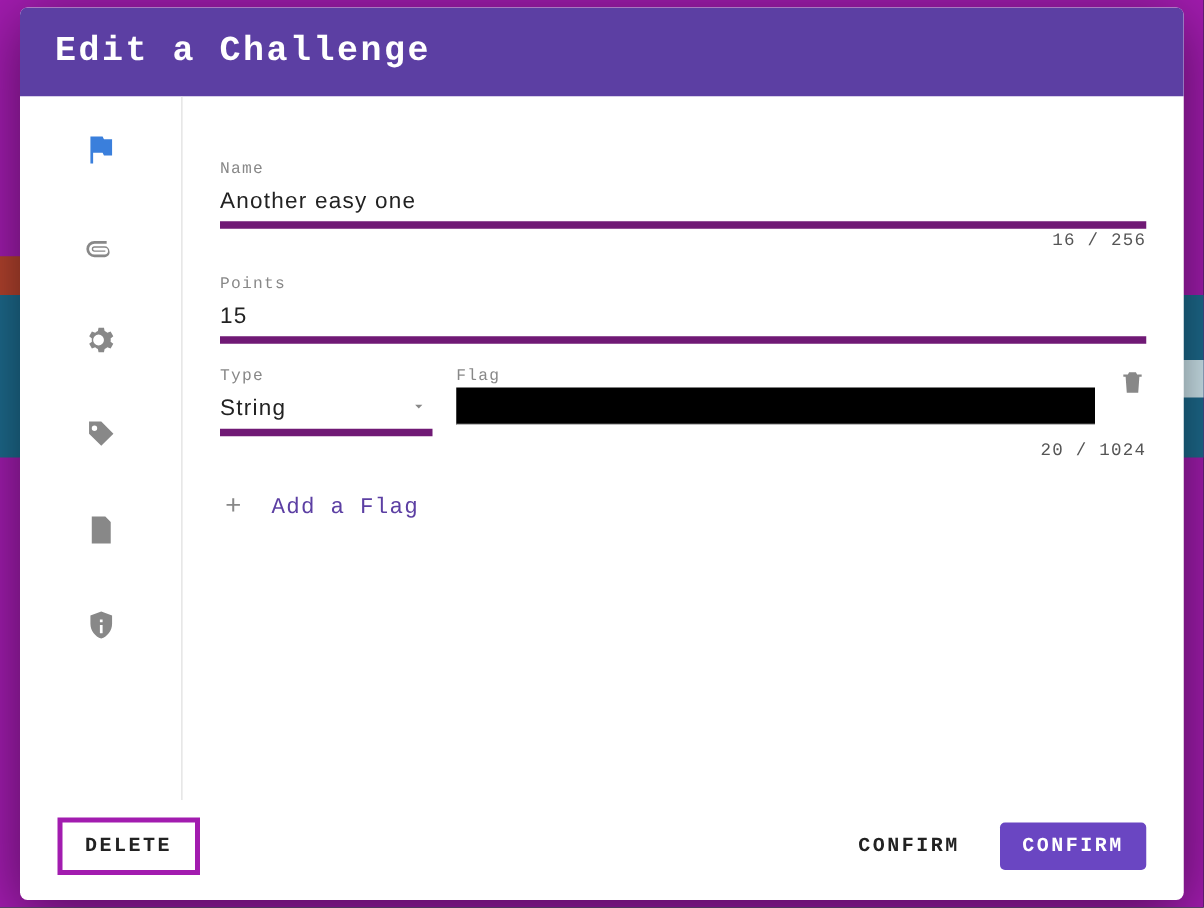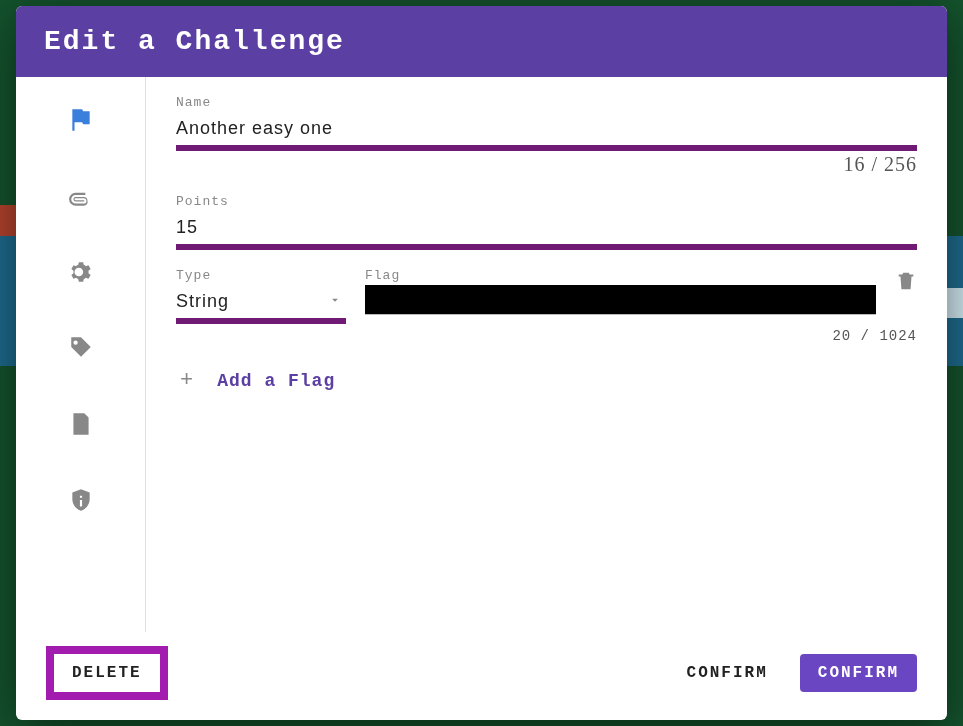--- a/index.html
+++ b/index.html
@@ -6,21 +6,21 @@
   html, body {
     margin: 0;
     padding: 0;
     font-family: "Courier New", monospace;
     background: #0a1420;
     height: 100%;
   }
   .backdrop {
     width: 963px;
     height: 726px;
-    background: #14532d;
+    background: #a21caf;
     position: relative;
     padding: 22px;
   }
   .bg-stripe {
     position: absolute;
     left: 0;
     right: 0;
     background: #1a3a5a;
   }
   .bg1 { top: 205px; height: 35px; background: #b5432e; width: 20px; }
@@ -69,20 +69,21 @@
     fill: #888;
     cursor: pointer;
   }
   .sidebar .icon.active { fill: #3a7fdc; }
   .content {
     flex: 1;
     padding: 18px 30px 10px 30px;
     overflow-y: auto;
     font-family: "Courier New", monospace;
     color: #333;
+    margin-top: 32px;
   }
   .field-label {
     font-size: 13px;
     color: #888;
     letter-spacing: 1px;
     margin-bottom: 2px;
   }
   .text-input, .textarea-input, .select-input {
     width: 100%;
     border: none;
@@ -96,25 +97,24 @@
     letter-spacing: 1px;
   }
   .textarea-input {
     resize: both;
     height: 95px;
     line-height: 1.6;
     overflow-y: scroll;
   }
   .counter {
     text-align: right;
-    font-size: 20px;
+    font-size: 14px;
     color: #555;
     letter-spacing: 1px;
     margin-top: 2px;
-    font-family: Liberation Serif, serif;
   }
   .field-block { margin-bottom: 18px; }
   .flag-row {
     display: flex;
     align-items: flex-start;
     gap: 19px;
   }
   .type-col { width: 170px; position: relative; }
   .flag-col { flex: 1; }
   .select-wrap { position: relative; }
@@ -157,29 +157,28 @@
   }
   .add-flag .plus {
     font-size: 22px;
     color: #888;
     font-weight: 300;
   }
   .add-flag-label {
     color: #5c3fa3;
     font-size: 18px;
     letter-spacing: 1px;
-    font-weight: bold;
   }
   .modal-footer {
     display: flex;
     align-items: center;
     padding: 14px 30px 20px 30px;
   }
   .delete-wrap {
-    border: 8px solid #a21caf;
+    border: 4px solid #a21caf;
     display: inline-block;
   }
   .btn {
     font-family: "Courier New", monospace;
     font-size: 16px;
     letter-spacing: 2px;
     padding: 10px 18px;
     border: none;
     cursor: pointer;
     background: transparent;

